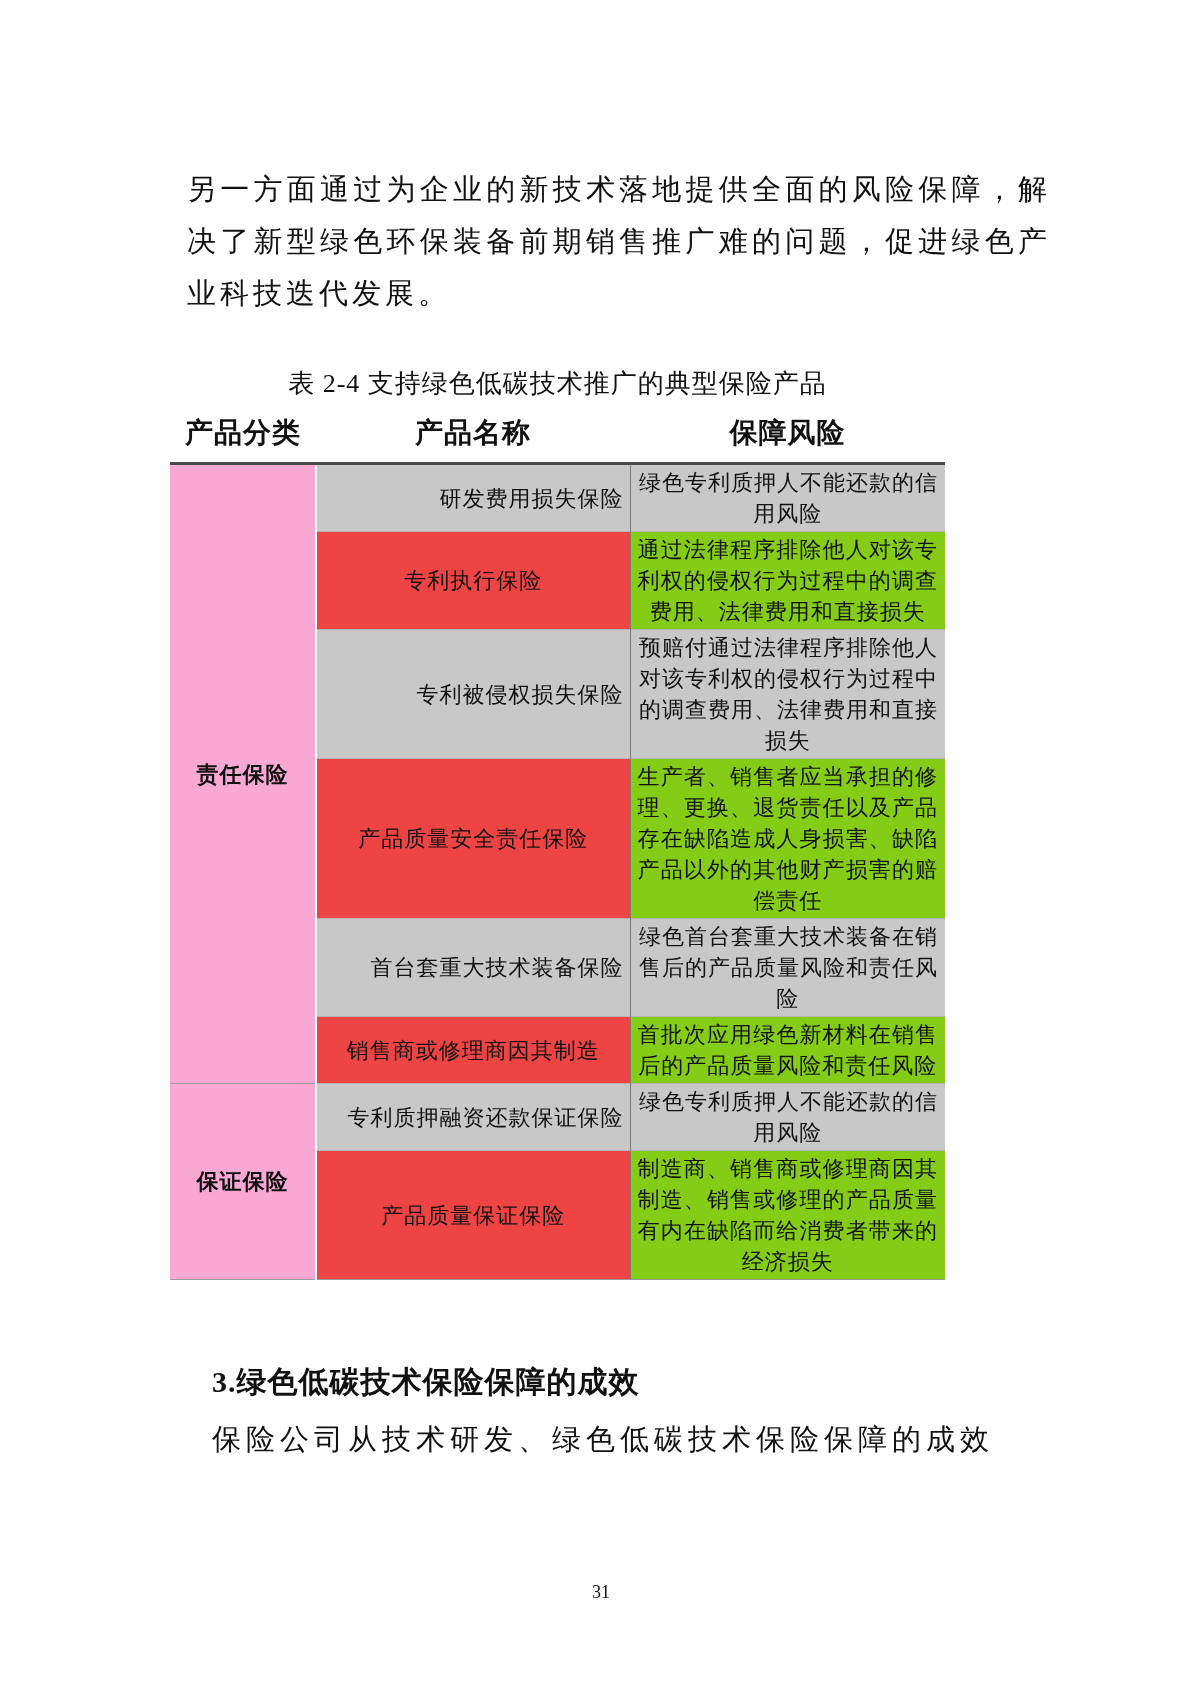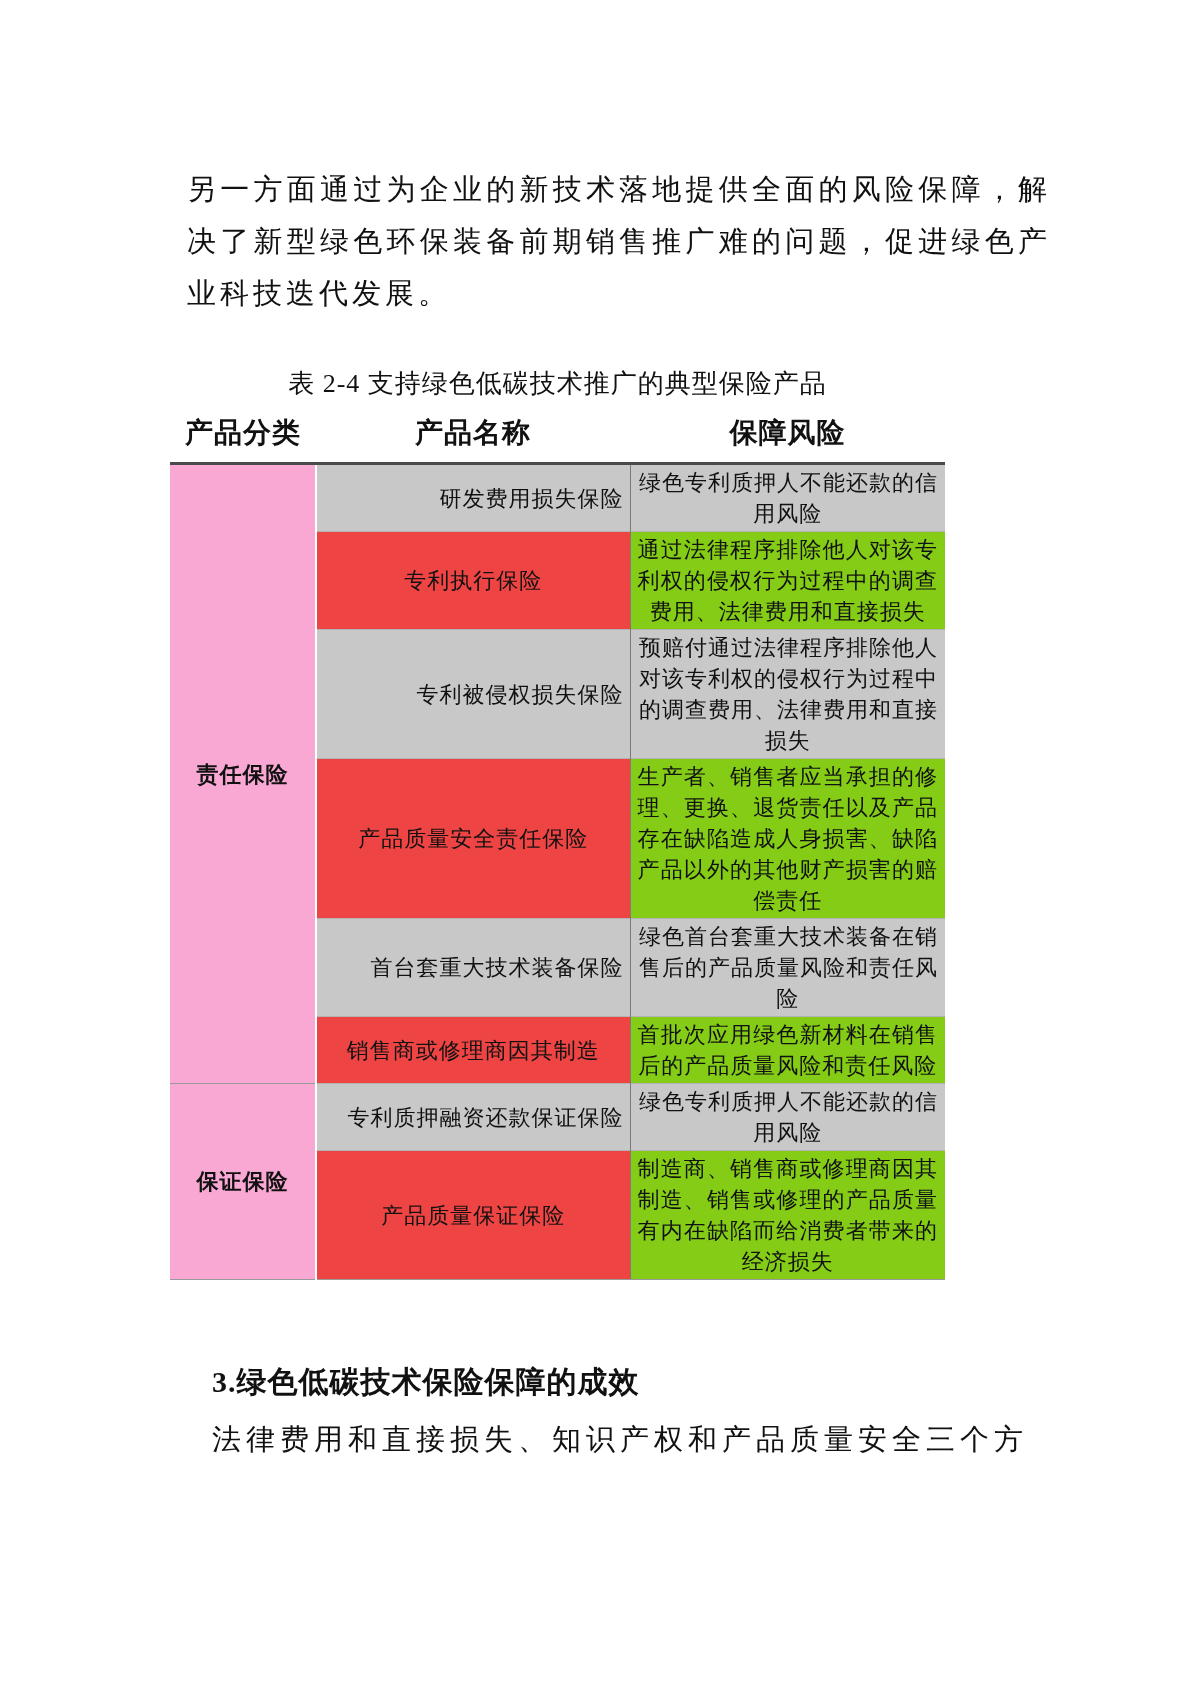--- a/index.html
+++ b/index.html
@@ -173,16 +173,17 @@
         </tr>
         <tr>
           <td class="product-cell">产品质量保证保险</td>
           <td class="risk-cell">制造商、销售商或修理商因其制造、销售或修理的产品质量有内在缺陷而给消费者带来的经济损失</td>
         </tr>
       </tbody>
   </table>
 
   <h3 class="section-heading">3.绿色低碳技术保险保障的成效</h3>
 
-  <p class="body-paragraph">法律费用和直接损失、知识产权和产品质量安全三个方</p>
+  <p class="body-paragraph">保险公司从技术研发、绿色低碳技术保险保障的成效</p>
 
+  <div class="page-number">31</div>
 
 </div>
 
 </body></html>

